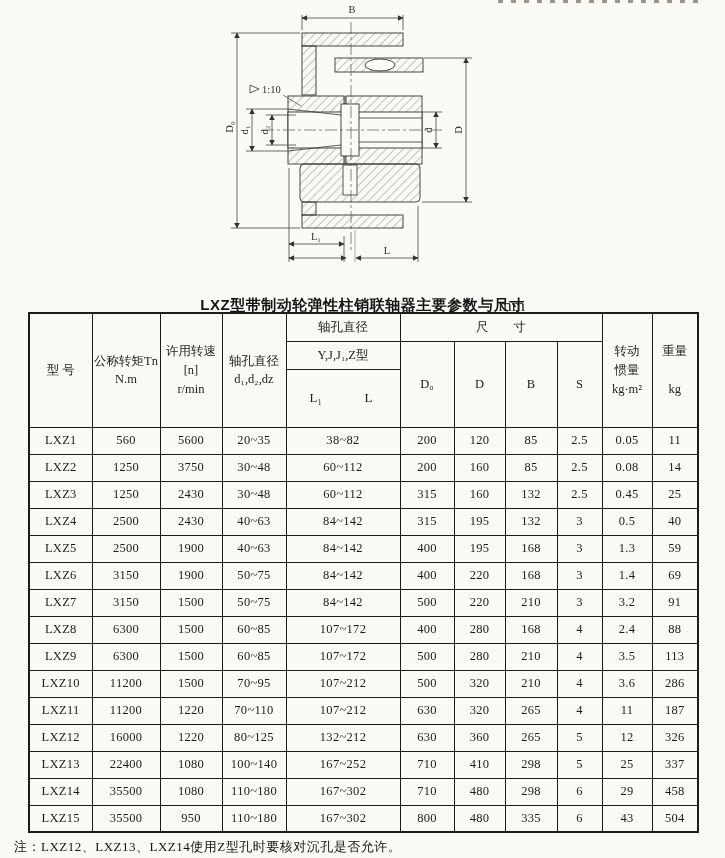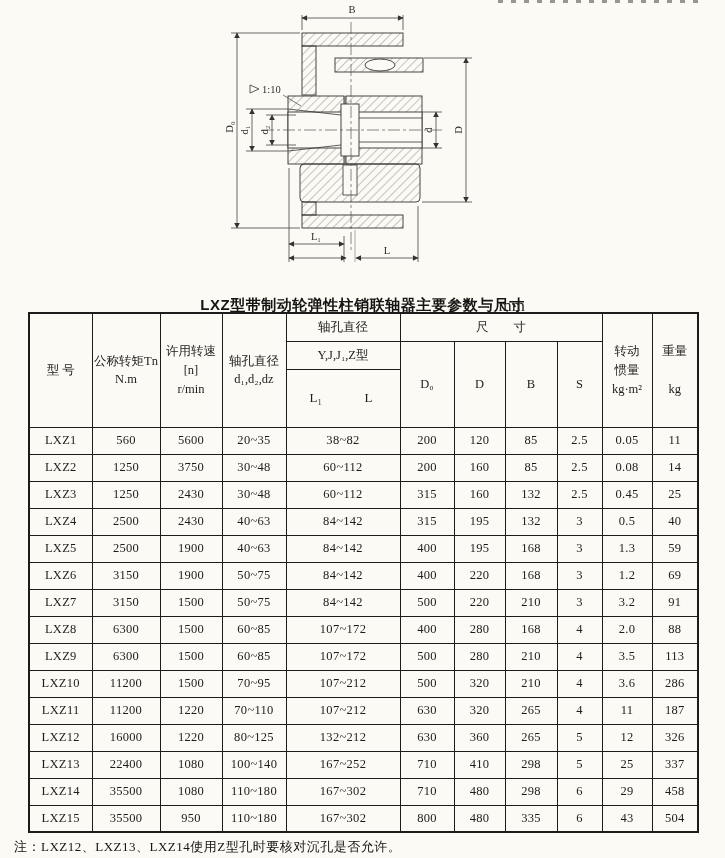--- a/index.html
+++ b/index.html
@@ -302,21 +302,21 @@
           <tr>
             <td>LXZ6</td>
             <td>3150</td>
             <td>1900</td>
             <td>50~75</td>
             <td>84~142</td>
             <td>400</td>
             <td>220</td>
             <td>168</td>
             <td>3</td>
-            <td>1.2</td>
+            <td>1.4</td>
             <td>69</td>
           </tr>
           <tr>
             <td>LXZ7</td>
             <td>3150</td>
             <td>1500</td>
             <td>50~75</td>
             <td>84~142</td>
             <td>500</td>
             <td>220</td>
@@ -328,21 +328,21 @@
           <tr>
             <td>LXZ8</td>
             <td>6300</td>
             <td>1500</td>
             <td>60~85</td>
             <td>107~172</td>
             <td>400</td>
             <td>280</td>
             <td>168</td>
             <td>4</td>
-            <td>2.0</td>
+            <td>2.4</td>
             <td>88</td>
           </tr>
           <tr>
             <td>LXZ9</td>
             <td>6300</td>
             <td>1500</td>
             <td>60~85</td>
             <td>107~172</td>
             <td>500</td>
             <td>280</td>

